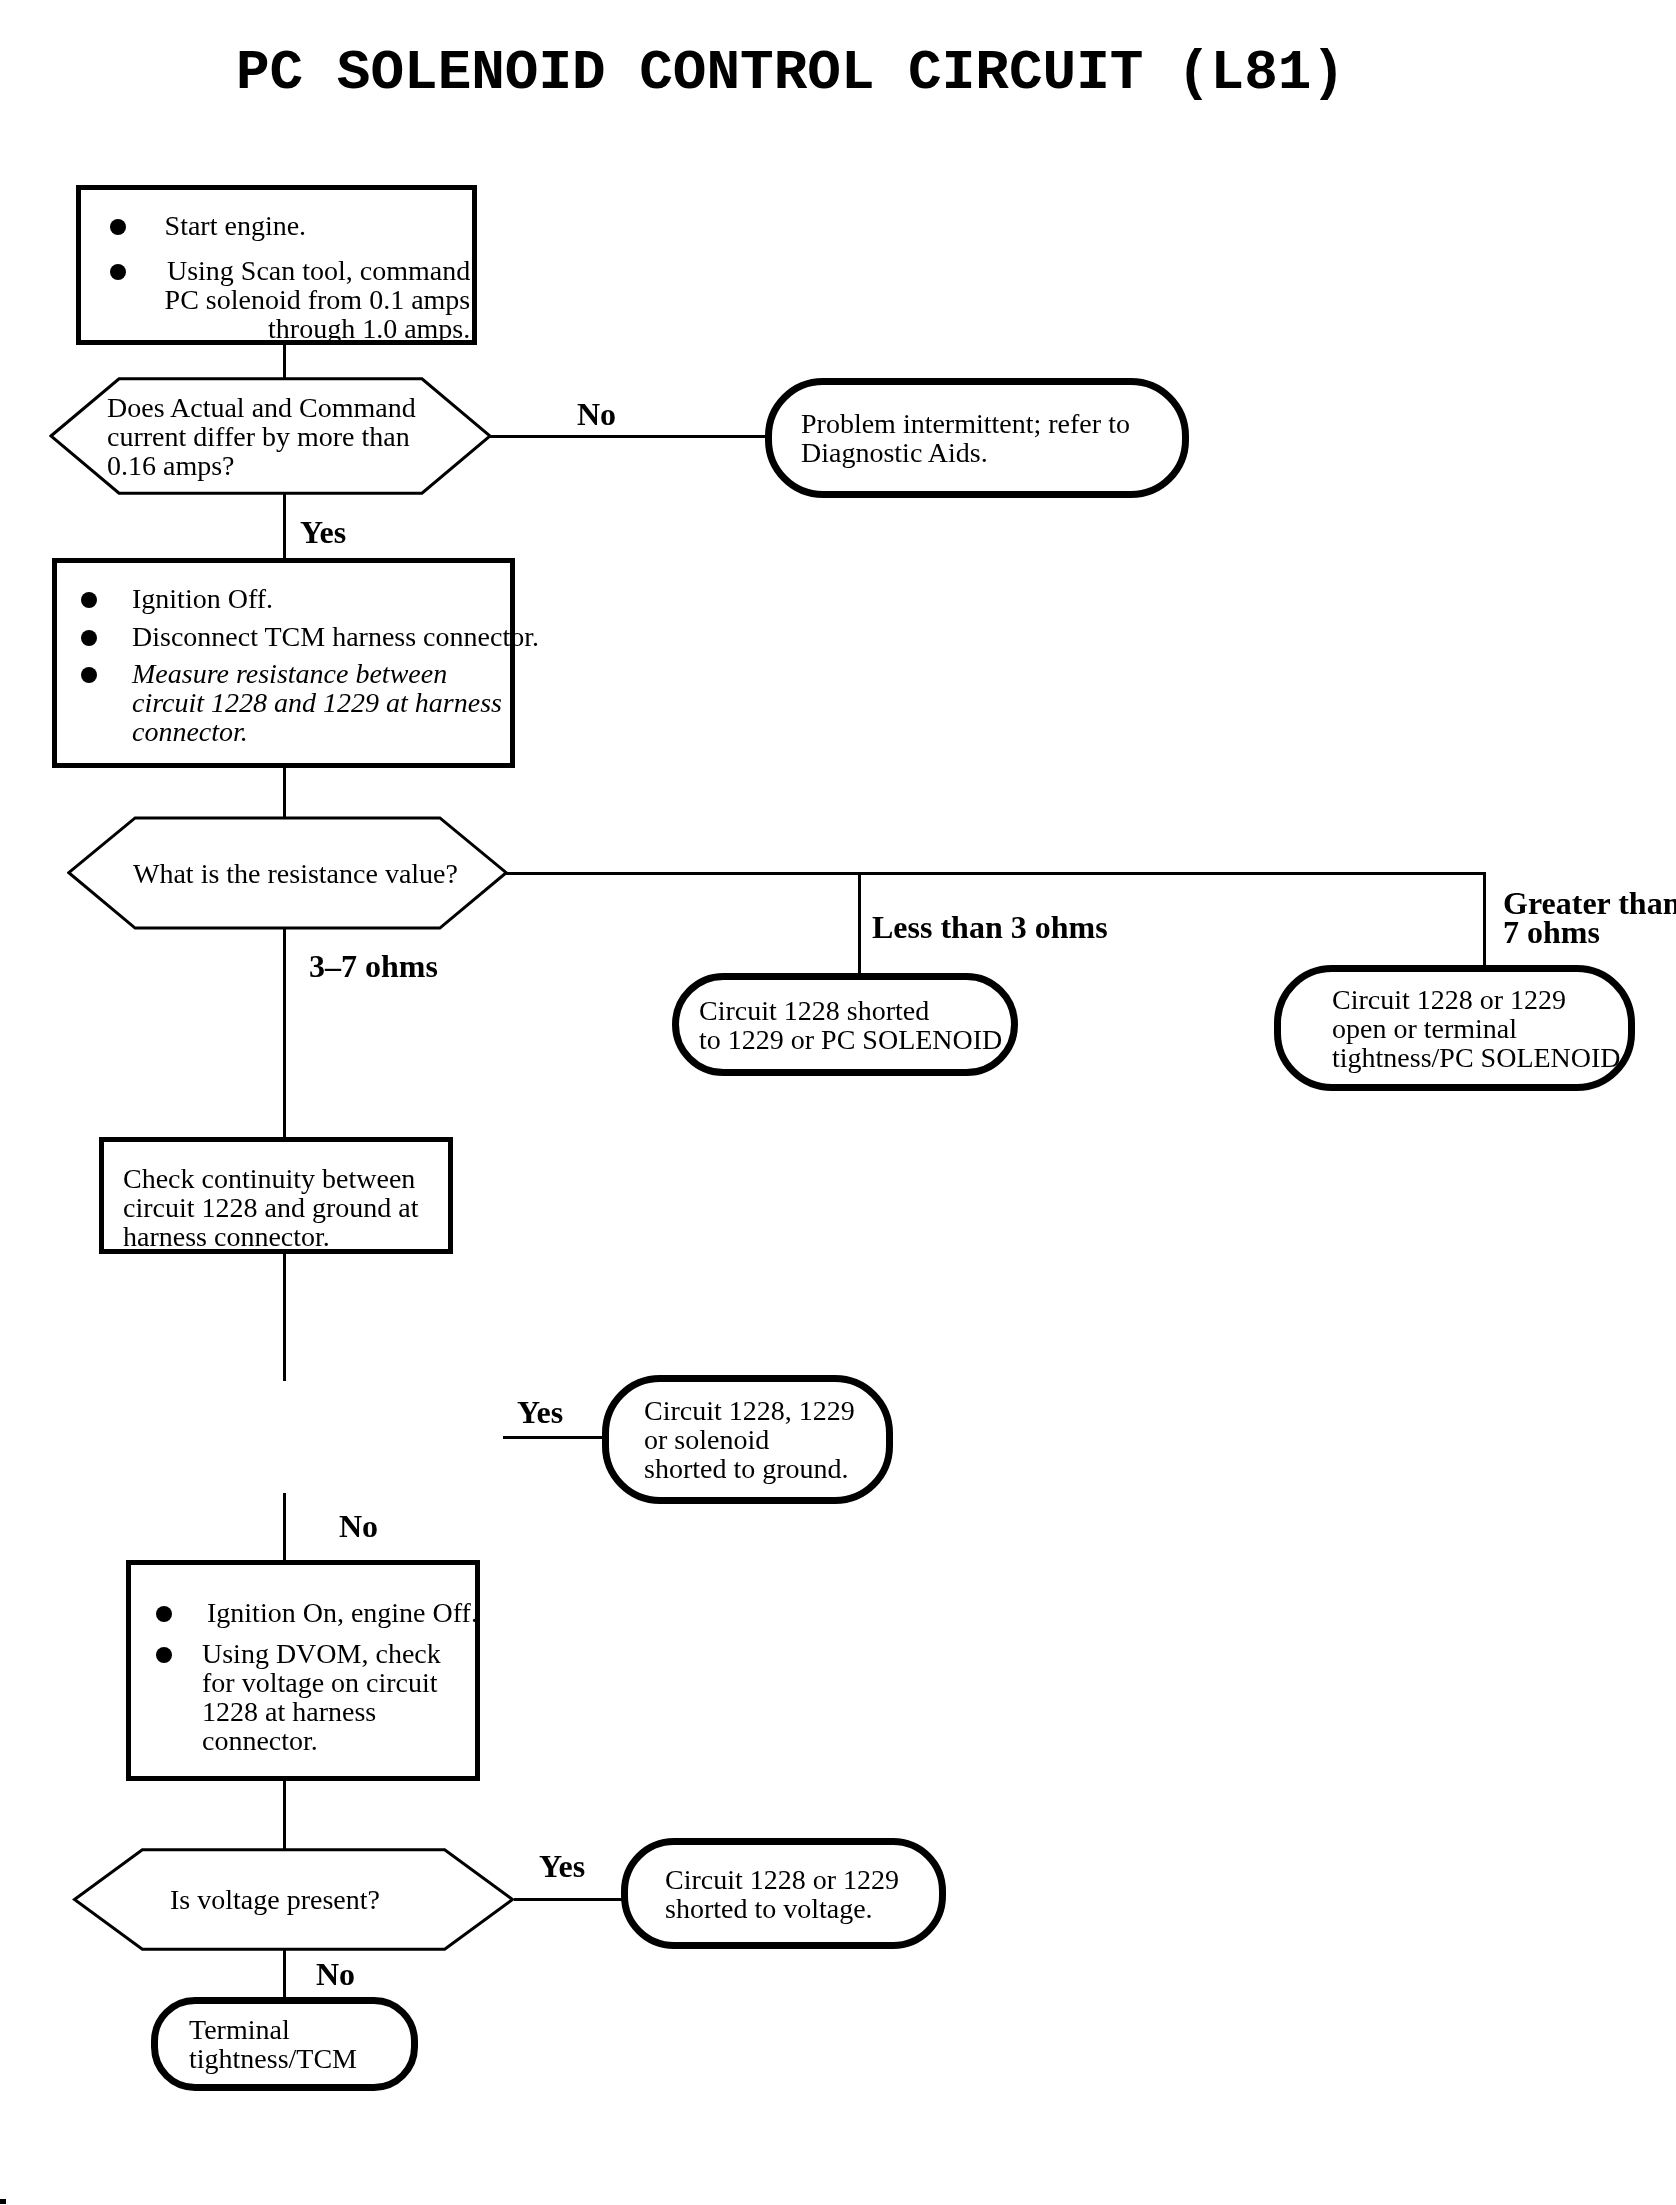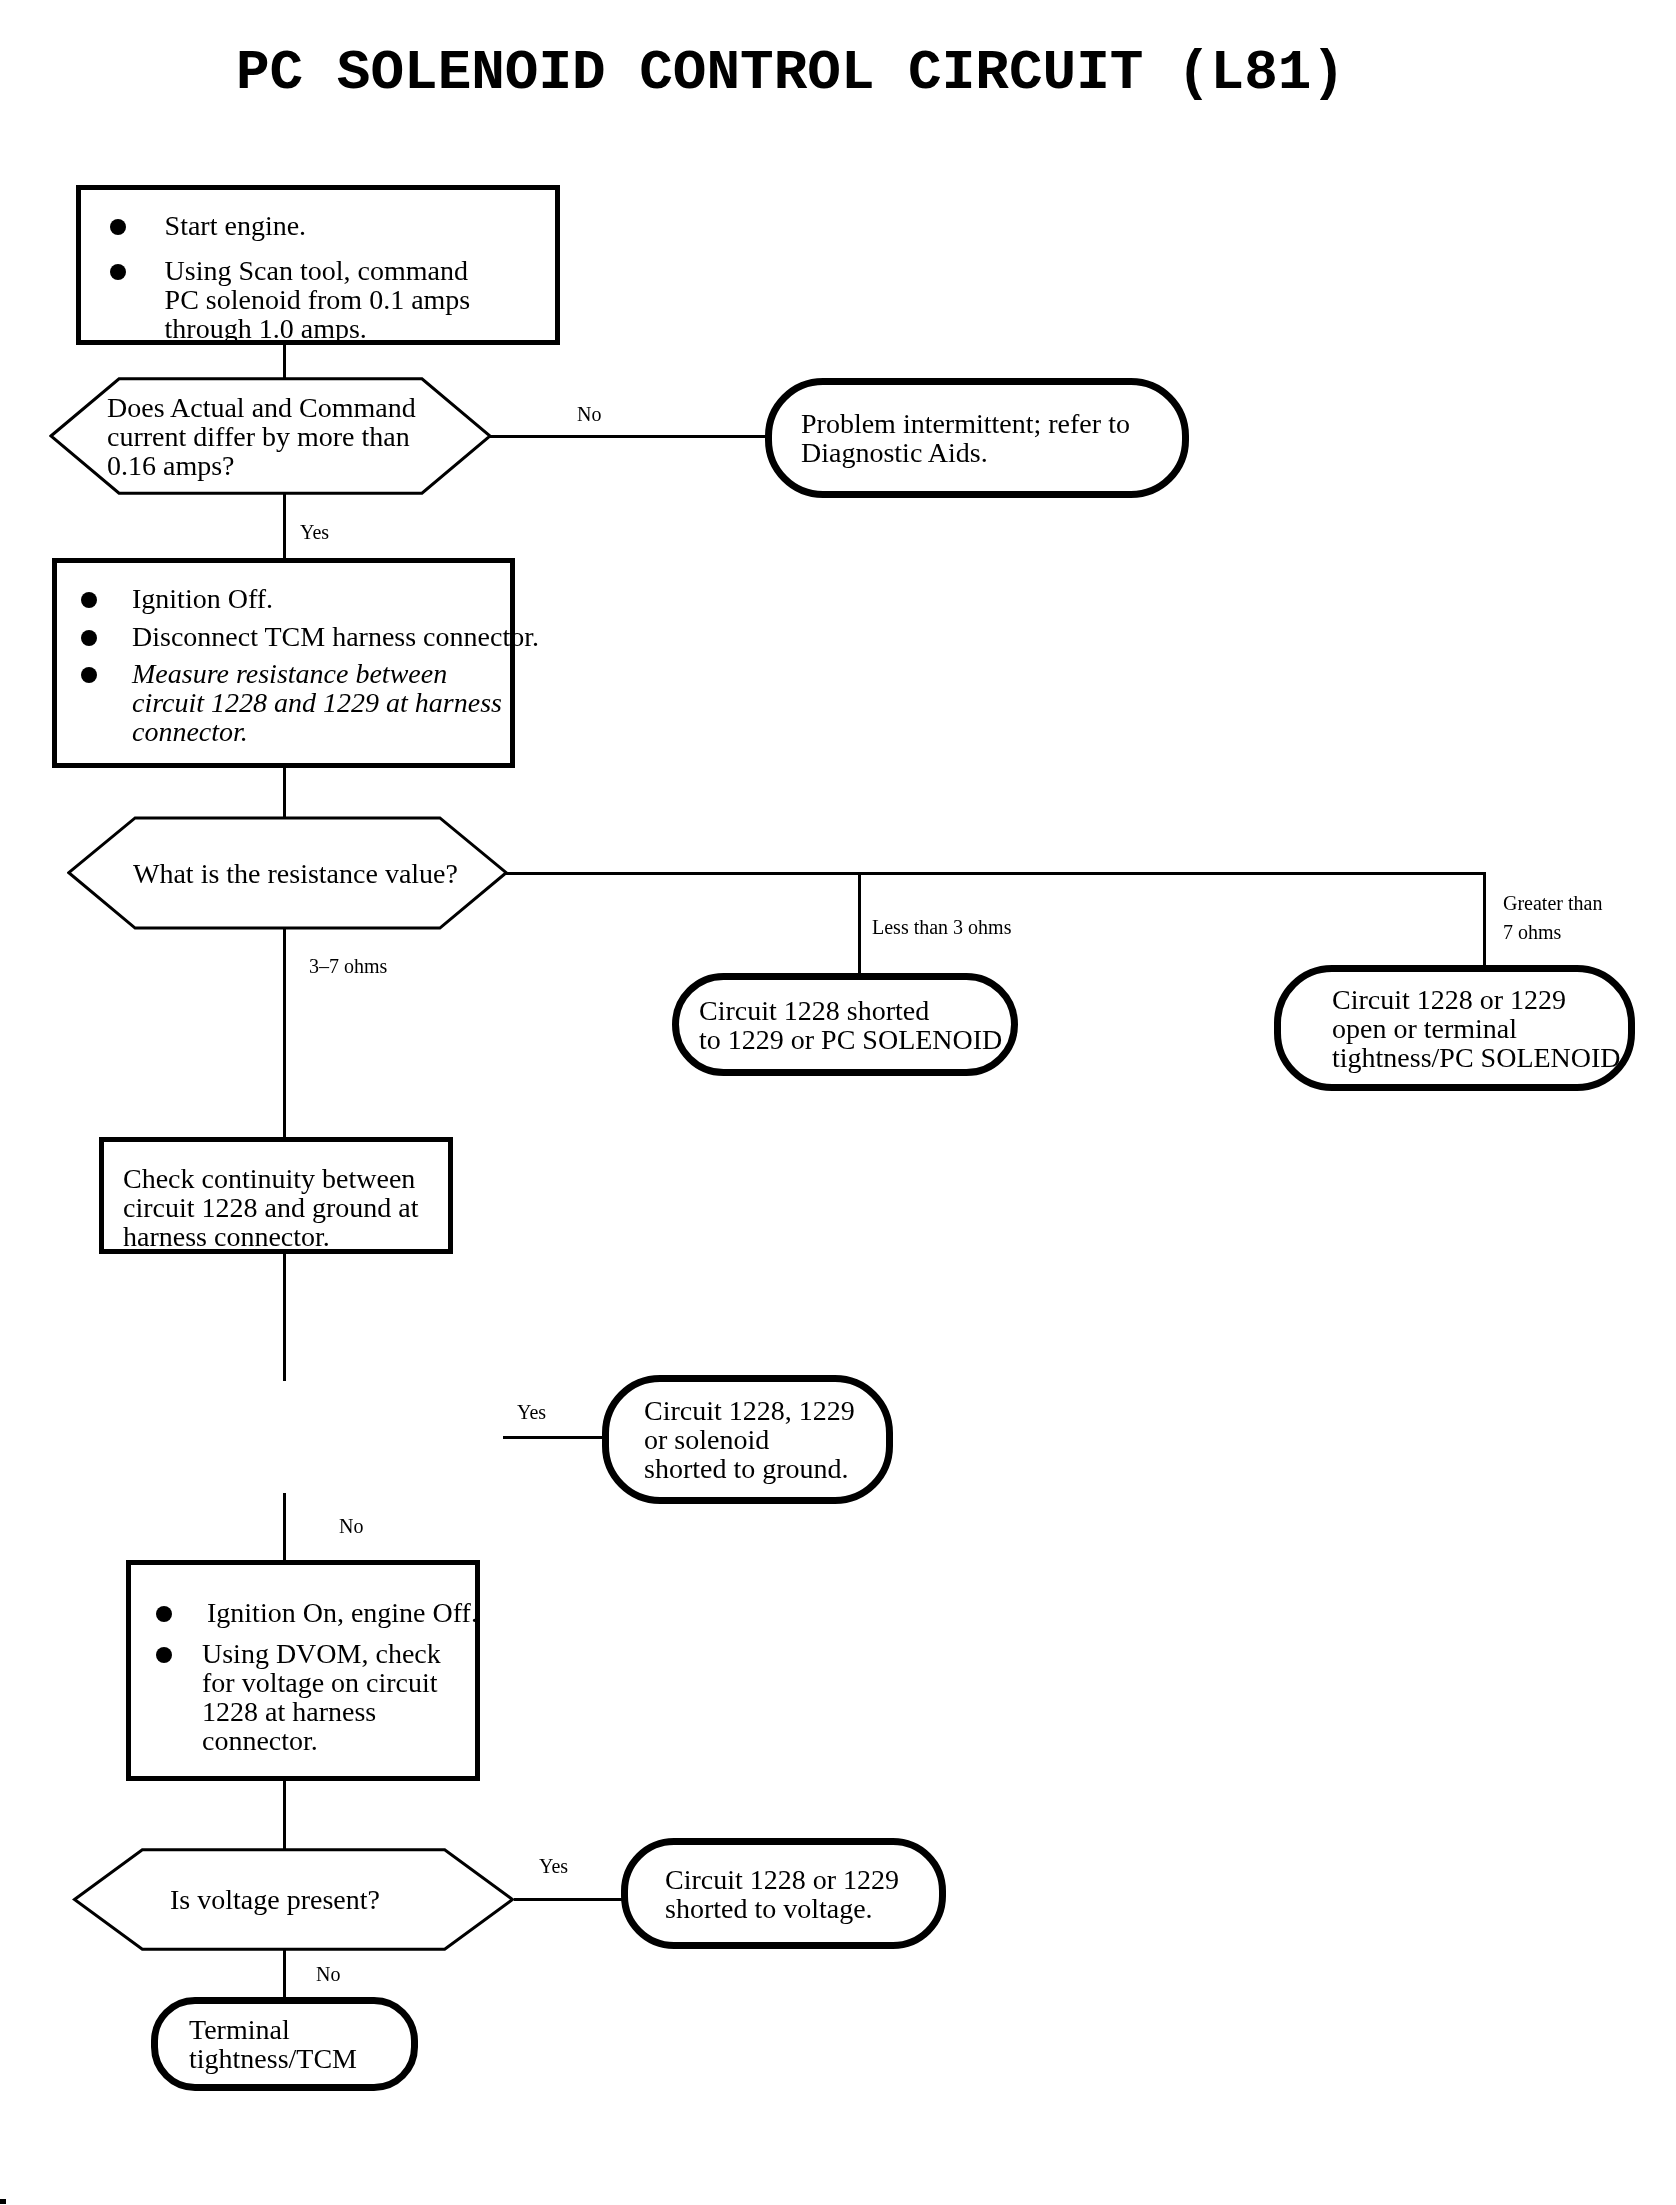--- a/index.html
+++ b/index.html
@@ -44,21 +44,21 @@
   .txt{font-size:28px;line-height:29px;white-space:nowrap;}
   .bullet-item{display:flex;align-items:flex-start;}
   .bullet{
     width:16px;height:16px;border-radius:50%;
     background:#000000;flex:none;
     margin-top:8px;
   }
   .vline,.hline{position:absolute;background:#000000;}
   .vline{width:3px;}
   .hline{height:3px;}
-  .lbl{position:absolute;font-size:20px;line-height:29px;white-space:nowrap;}
+  .lbl{position:absolute;font-size:32px;line-height:29px;white-space:nowrap;font-weight:bold;}
   .artifact{position:absolute;background:#000000;}
 </style>
 </head>
 <body>
 
 <div class="page">
 
   <h1 class="title" style="left:236px;top:44px;">PC SOLENOID CONTROL CIRCUIT (L81)</h1>
 
   <div class="vline" style="left:283px;top:344px;height:34px;"></div>
@@ -82,21 +82,21 @@
   <div class="lbl" style="left:1503px;top:889px;">
     <div>Greater than</div>
     <div>7 ohms</div>
   </div>
   <div class="lbl" style="left:309px;top:952px;">3–7 ohms</div>
   <div class="lbl" style="left:517px;top:1398px;">Yes</div>
   <div class="lbl" style="left:339px;top:1512px;">No</div>
   <div class="lbl" style="left:539px;top:1852px;">Yes</div>
   <div class="lbl" style="left:316px;top:1960px;">No</div>
 
-  <div class="box" style="left:76px;top:185px;width:484px;height:160px;padding:20.7px 12px 0 28.6px;">
+  <div class="box" style="left:76px;top:185px;width:401px;height:160px;padding:20.7px 12px 0 28.6px;text-align:right;">
     <div class="bullet-item">
       <span class="bullet"></span>
       <div class="txt" style="margin-left:39px;">
         <div>Start engine.</div>
       </div>
     </div>
     <div class="bullet-item" style="margin-top:16.4px;">
       <span class="bullet"></span>
       <div class="txt" style="margin-left:39px;">
         <div>Using Scan tool, command</div>

